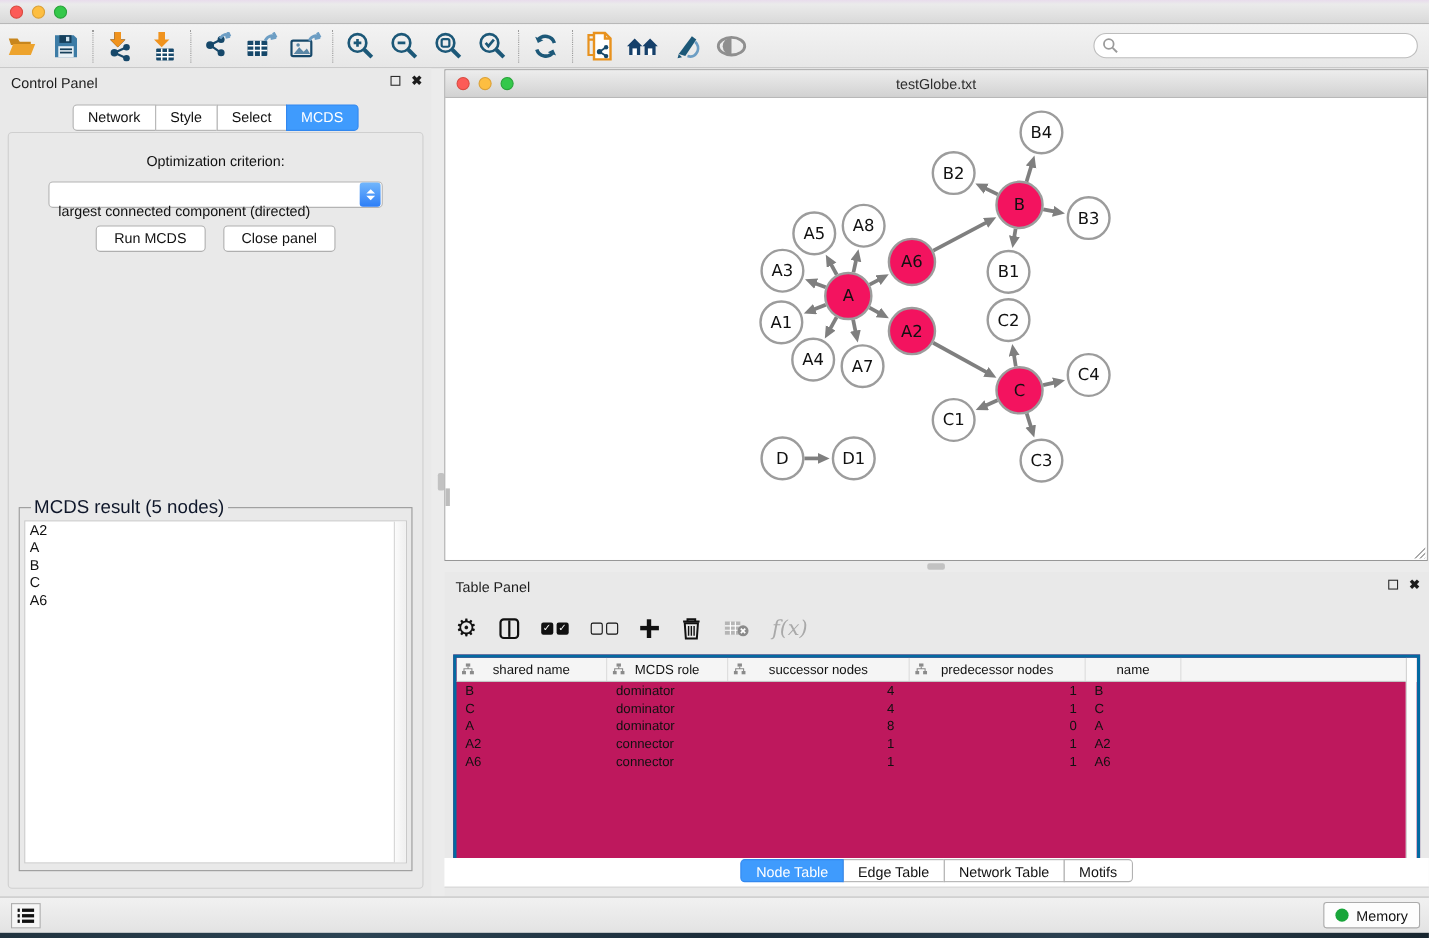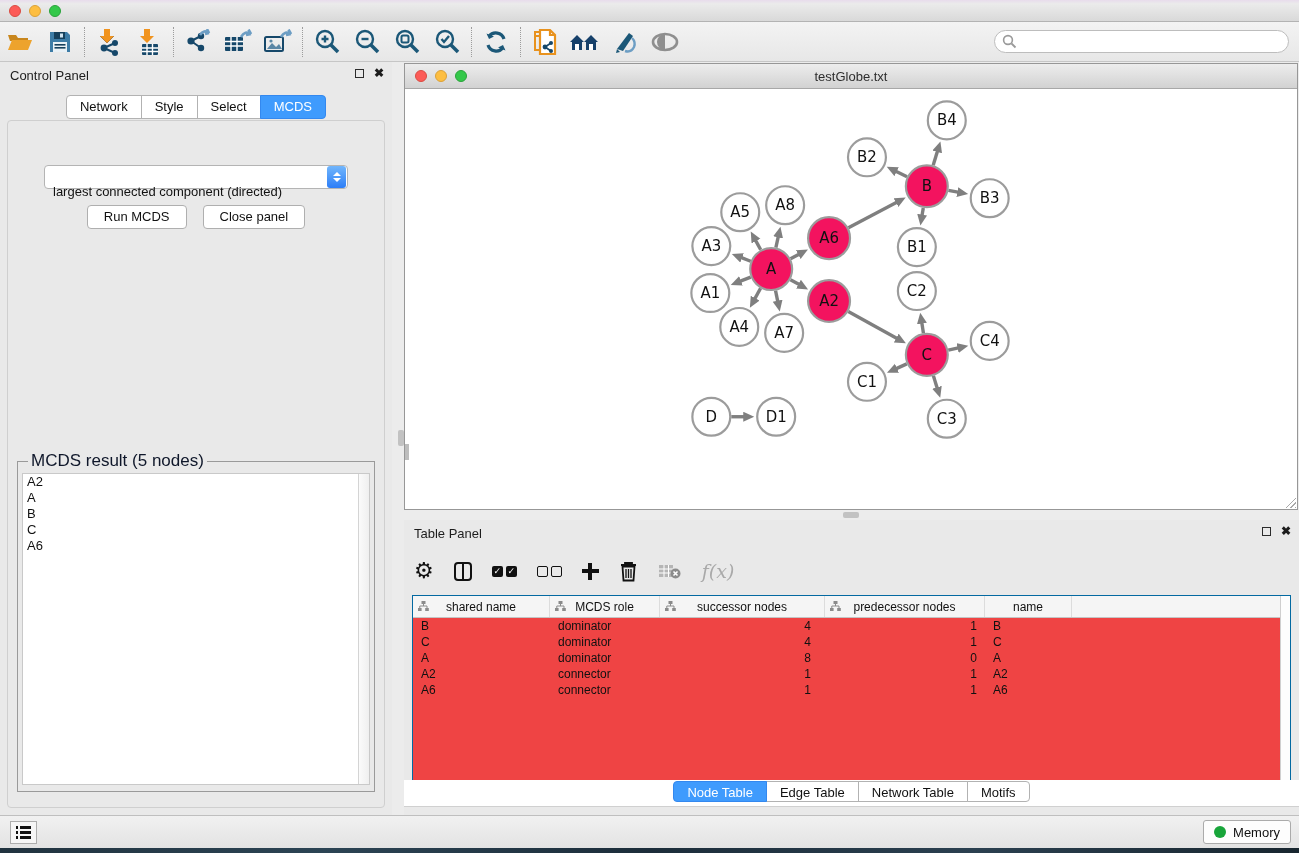--- a/index.html
+++ b/index.html
@@ -87,21 +87,21 @@
   .col-ic { width:18px; height:19px; border:2px solid #111; border-radius:4px; position:relative; }
   .col-ic::after { content:""; position:absolute; left:6px; top:0; bottom:0; width:2px; background:#111; }
   .chk-pair { display:flex; gap:3px; }
   .chk { width:11px; height:11px; background:#111; border-radius:2px; color:#fff; font-size:9px; line-height:11px; text-align:center; }
   .unchk { width:11px; height:11px; border:1.6px solid #111; border-radius:2px; background:transparent; }
   .plus-ic { position:relative; width:17px; height:17px; }
   .plus-ic::before { content:""; position:absolute; left:6.5px; top:0; width:4px; height:17px; background:#111; }
   .plus-ic::after { content:""; position:absolute; left:0; top:6.5px; width:17px; height:4px; background:#111; }
   .fx { font-family:"DejaVu Serif", serif; font-style:italic; font-size:19px; color:#a9a9a9; }
 
-  #tp-table { position:absolute; left:8px; top:75px; width:879px; height:193px; background:#ef4444; border:1px solid #0369a1; overflow:hidden; }
+  #tp-table { position:absolute; left:8px; top:75px; width:879px; height:193px; background:#be185d; border:3px solid #0369a1; overflow:hidden; }
   #tp-scroll { position:absolute; right:0; top:0; bottom:0; width:10px; border-left:1px solid #cfcfcf; background:#fdfdfd; }
   #tbl-header { display:flex; height:22px; background:#f5f5f5; border-bottom:1px solid #c4c4c4; }
   .th { display:flex; align-items:center; justify-content:center; gap:5px; font-size:12px; color:#111; border-right:1px solid #dcdcdc; position:relative; }
   .th .attr-ic { position:absolute; left:5px; top:5px; }
   .trow { display:flex; height:16px; }
   .td { font-size:12px; color:#111; line-height:16px; white-space:nowrap; overflow:hidden; }
   .td.c0 { padding-left:8px; }
   .td.c1 { padding-left:8px; }
   .td.c2 { text-align:right; padding-right:14px; }
   .td.c3 { text-align:right; padding-right:8px; }
@@ -287,20 +287,21 @@
       <span class="close-ic">✖</span>
     </span>
   </div>
   <div id="cp-tabs">
       <span class="seg-tab">Network</span>
       <span class="seg-tab">Style</span>
       <span class="seg-tab">Select</span>
       <span class="seg-tab active">MCDS</span>
     </div>
   <div id="cp-content">
+    <div id="opt-label">Optimization criterion:</div>
     <div id="combo">
       <span class="val">largest connected component (directed)</span>
       <span class="stepper">
         <span class="chev-up"></span>
           <span class="chev-dn"></span>
       </span>
     </div>
     <div id="cp-buttons">
       <button class="std-btn">Run MCDS</button>
       <button class="std-btn">Close panel</button>

